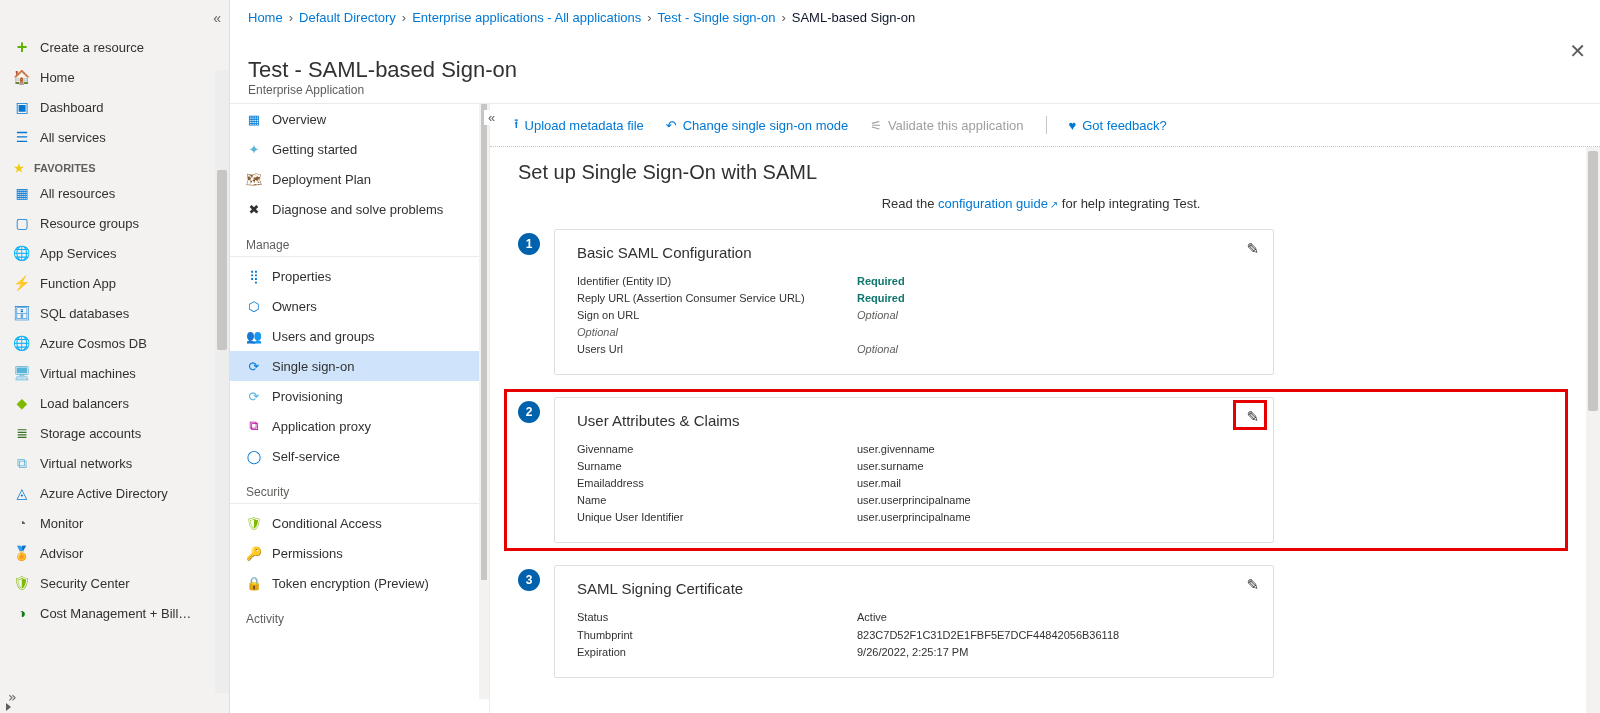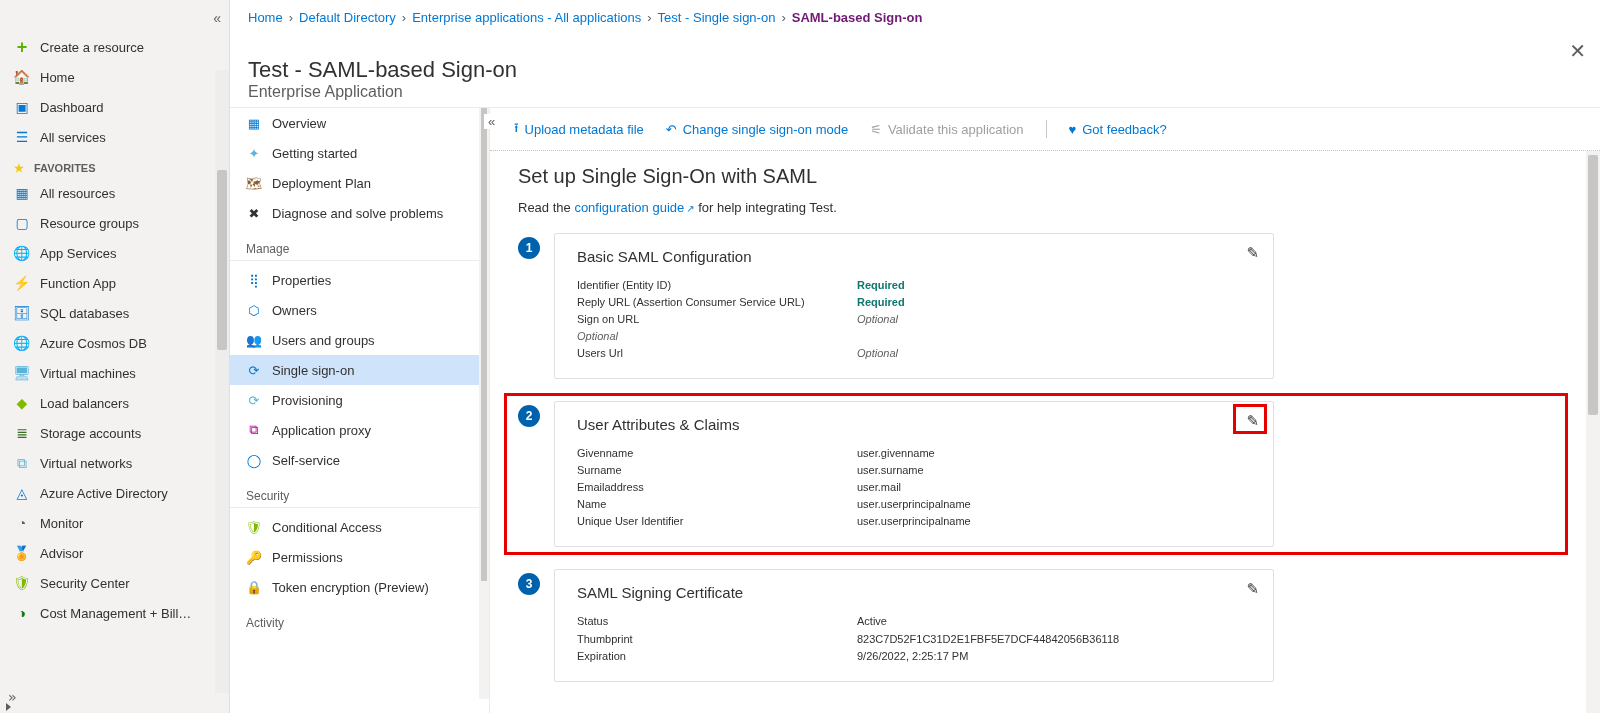--- a/index.html
+++ b/index.html
@@ -13,45 +13,45 @@
   .fav-icon { width: 16px; height: 16px; display: flex; align-items: center; justify-content: center; font-size: 14px; }
   .fav-header { font-size: 11px; font-weight: 600; color: #605e5c; padding: 10px 14px 4px 34px; text-transform: uppercase; display:flex; align-items:center; gap:6px;}
   .fav-star { color:#f2c811; position:absolute; left:14px;}
   .fav-scroll { position:absolute; right:0; top:70px; bottom:20px; width:14px; background:#ededed;}
   .fav-scroll-thumb { position:absolute; top:100px; height:180px; left:2px; right:2px; background:#c8c6c4; border-radius:2px;}
   .bottom-collapse { position:absolute; left:8px; bottom:8px; color:#605e5c; font-size:14px; font-family:monospace;}
   
   .right-pane { flex:1; display:flex; flex-direction:column; background:#fff; position:relative; }
   .crumbs { padding: 10px 18px; color:#0078d4; font-size:13px; display:flex; align-items:center; gap:6px; flex-wrap:wrap; }
   .crumb { color:#0078d4; cursor:pointer; }
-  .crumb.current { color:#701a75; cursor:default;font-weight:bold; }
+  .crumb.current { color:#0f172a; cursor:default; }
   .crumb-sep { color:#605e5c; }
   .page-title-row { padding: 2px 18px 6px 18px; position:relative; }
   .page-title { font-size: 22px; font-weight: 400; margin-top: 20px; }
-  .page-sub { font-size: 16px; color:#605e5c; }
+  .page-sub { font-size: 12px; color:#605e5c; }
   .close-x { position:absolute; right:14px; top:4px; font-size:20px; color:#605e5c; cursor:pointer; font-weight:300;}
   .below-header { flex:1; display:flex; border-top:1px solid #edebe9; min-height:0;}
   
   .midnav { width:260px; border-right:1px solid #edebe9; background:#fff; overflow-y:auto; padding-bottom:10px; position:relative;}
   .mid-item { display:flex; align-items:center; gap:10px; padding:7px 16px; cursor:pointer; font-size:13px; color:#323130;}
   .mid-item.active { background:#cfe4fa; }
   .mid-icon { width:16px; height:16px; display:flex; align-items:center; justify-content:center; font-size:13px;}
   .mid-section { font-size:12px; color:#605e5c; padding:14px 16px 4px 16px; border-bottom:1px solid #edebe9; margin-bottom:4px;}
   
   .content-col { flex:1; display:flex; flex-direction:column; min-width:0; position:relative; }
   .mid-collapse { position:absolute; left:-6px; top:6px; font-size:13px; color:#605e5c; background:#fff; padding:0 4px; z-index:2;}
   .toolbar { display:flex; align-items:center; gap:22px; padding:10px 24px; border-bottom:1px dotted #c8c6c4; color:#0078d4; font-size:13px;}
   .tb-item { display:flex; align-items:center; gap:6px; cursor:pointer; }
   .tb-item.disabled { color:#a19f9d; cursor:default; }
   .tb-sep { width:1px; height:18px; background:#c8c6c4; }
   .content-scroll { flex:1; overflow-y:auto; padding:14px 36px 20px 28px; position:relative;}
   .content-scroll::-webkit-scrollbar{width:14px;}
   .content-scroll::-webkit-scrollbar-thumb{background:#c8c6c4;}
   .h1 { font-size:20px; font-weight:400; margin-bottom:12px; }
-  .help-line { font-size:13px; color:#323130; margin-bottom:18px;}
+  .help-line { font-size:13px; color:#323130; margin-bottom:18px;text-align:center;}
   .help-link { color:#0078d4; cursor:pointer; }
   .ext-icon { font-size:10px; color:#0078d4; margin-left:2px; }
   
   .step-row { display:flex; align-items:flex-start; gap:14px; margin-bottom:22px; position:relative;}
   .step-badge { width:22px; height:22px; border-radius:50%; background:#0062ad; color:#fff; font-size:12px; font-weight:700; display:flex; align-items:center; justify-content:center; flex-shrink:0; margin-top:4px;}
   .card { flex:0 0 720px; border:1px solid #e1dfdd; border-radius:2px; padding:14px 22px 16px 22px; background:#fff; position:relative;}
   .card h3 { font-size:15px; font-weight:400; margin-bottom:12px;}
   .edit-btn { position:absolute; top:10px; right:14px; cursor:pointer; color:#323130; font-size:15px;}
   .kv { display:flex; font-size:11px; line-height:1.55; }
   .kv .k { width:280px; color:#323130; }

